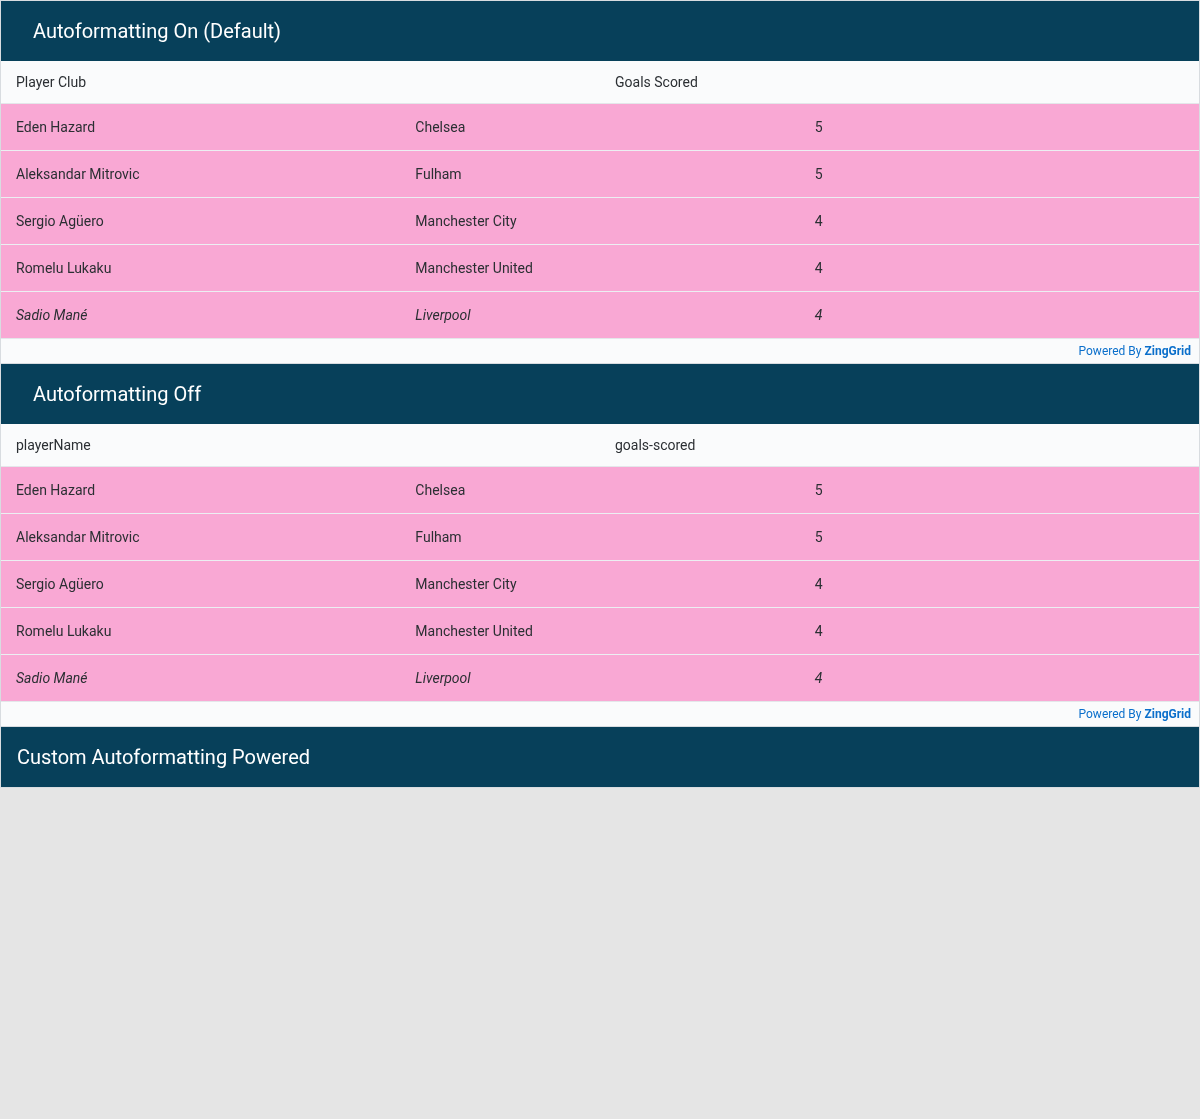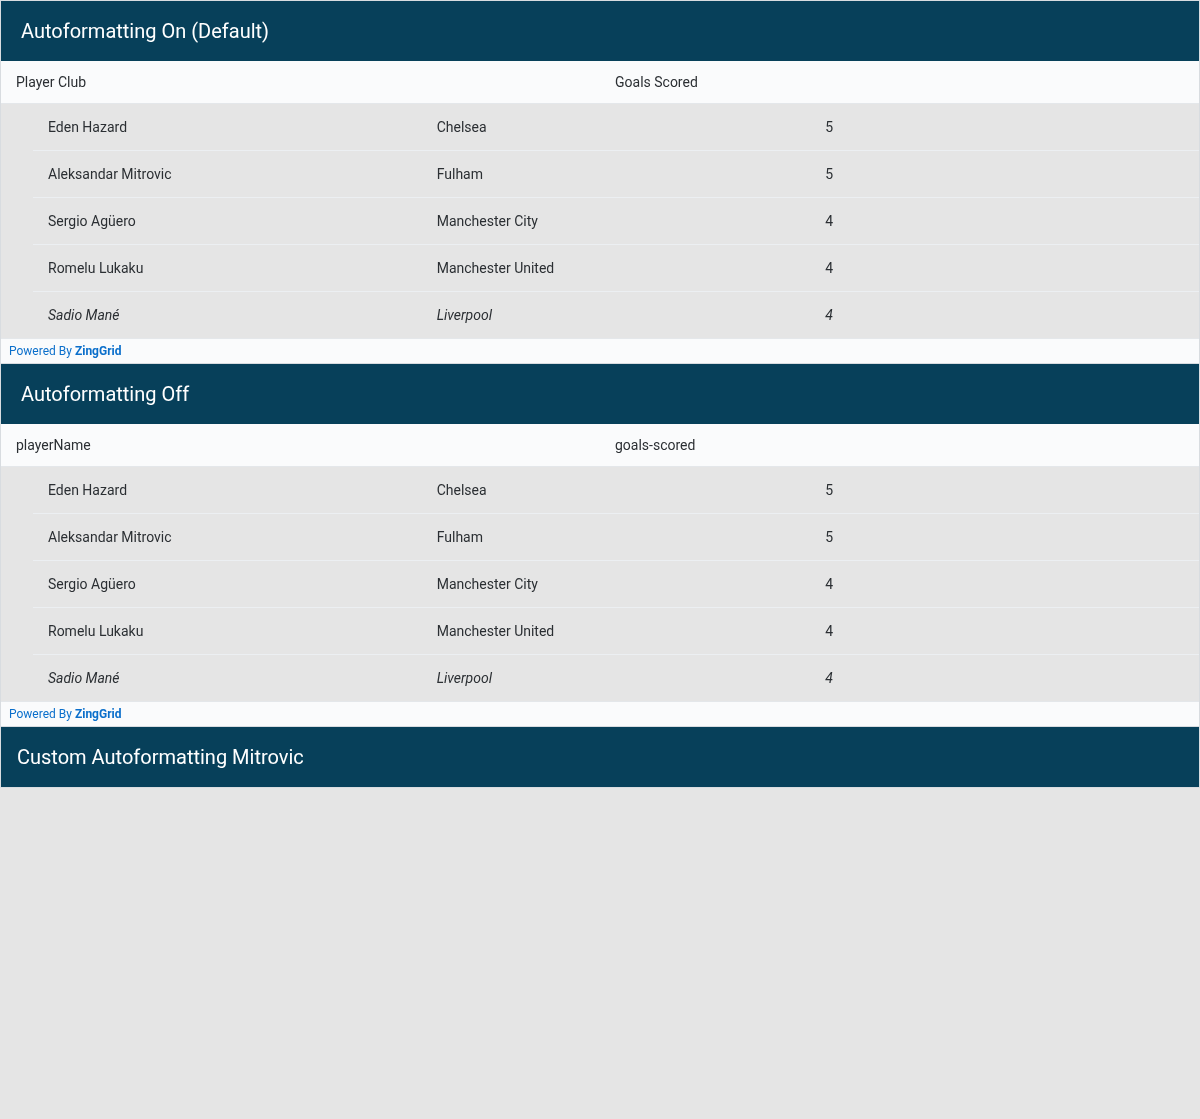--- a/index.html
+++ b/index.html
@@ -15,56 +15,55 @@
     }
     .grid-container {
       background: #fff;
       border: 1px solid #d8dce0;
     }
     .grid-caption {
       background: #07405a;
       color: #fff;
       font-size: 20px;
       font-weight: 400;
-      padding: 18px 20px;
+      padding: 18px 32px;
     }
     .grid-header {
       display: flex;
       background: #fafbfc;
       border-bottom: 1px solid #e4e7ea;
     }
     .grid-header-cell {
       flex: 1;
       padding: 13px 15px;
       font-size: 14px;
       color: #2b2f33;
       font-weight: 400;
     }
     .grid-body {
-      background: #e5e5e5;
-      padding-left: 32px;
+      background: #f9a8d4;
     }
     .grid-row {
       display: flex;
       border-bottom: 1px solid #eceff2;
     }
     .grid-row:last-child {
       border-bottom: none;
       font-style: italic;
     }
     .grid-cell {
       flex: 1;
       padding: 15px 15px;
       font-size: 14px;
       color: #2b2f33;
     }
     .grid-footer {
       background: #fafbfc;
       border-top: 1px solid #e4e7ea;
-      text-align: left;
+      text-align: right;
       padding: 5px 8px;
       font-size: 12px;
       color: #0b6fcb;
     }
     .grid-footer .brand {
       font-weight: 700;
     }
     .caption-only {
       background: #07405a;
       color: #fff;
@@ -151,13 +150,13 @@
       <div class="grid-cell">4</div>
     </div>
   </div>
   <div class="grid-footer">
     <a style="text-decoration:none;color:#0b6fcb;">
       <span>Powered By </span><span class="brand">ZingGrid</span>
     </a>
   </div>
 </div>
 
-<div class="caption-only">Custom Autoformatting Mitrovic</div>
+<div class="caption-only">Custom Autoformatting Powered</div>
 
 </body></html>

